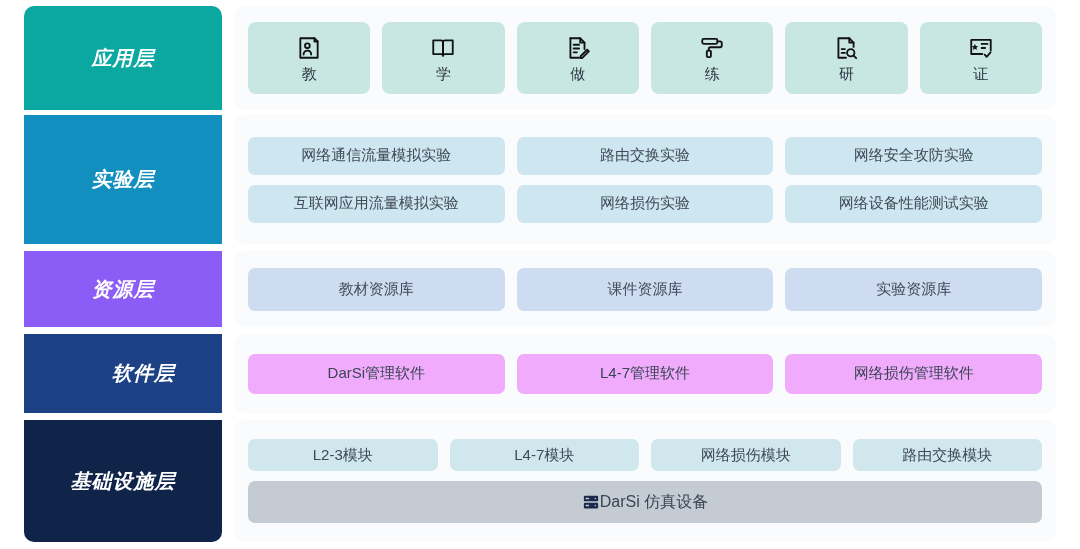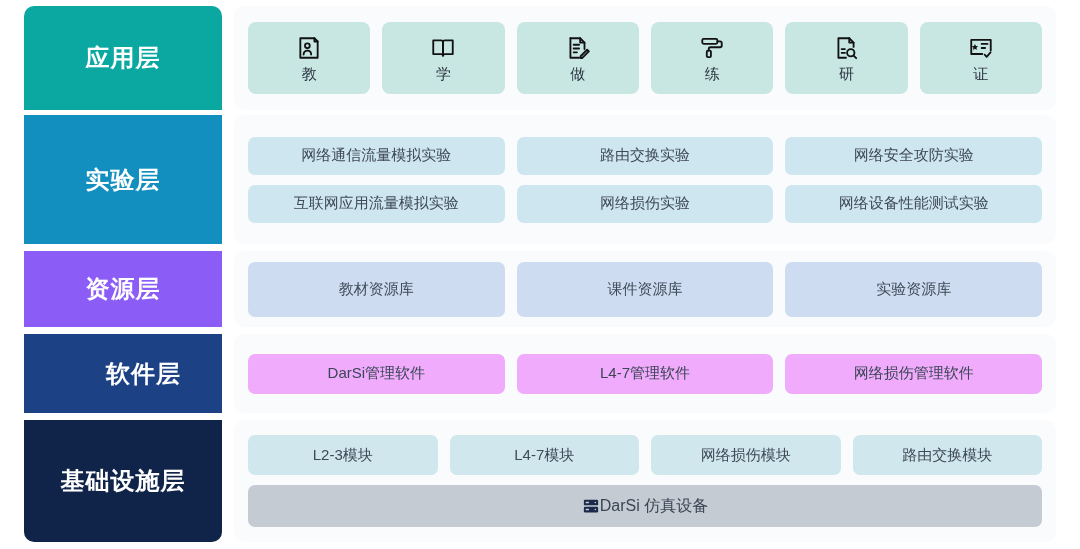--- a/index.html
+++ b/index.html
@@ -34,24 +34,25 @@
   
   .layer-label {
     position: relative;
     width: 198px;
     margin-left: 24px;
     flex: 0 0 198px;
     display: flex;
     align-items: center;
     justify-content: center;
     color: #ffffff;
-    font-size: 24px;
+    font-size: 20px;
     font-weight: bold;
     letter-spacing: 1px;
     box-sizing: border-box;
+    font-style: italic;
   }
   .layer-label span { position: relative; z-index: 2; }
 
   .r-top    { border-radius: 10px 10px 0 0; }
   .r-bottom { border-radius: 0 0 10px 10px; }
   .r-none   { border-radius: 0; }
 
   
   .layer-panel {
     flex: 1 1 auto;
@@ -104,23 +105,23 @@
     border-radius: 7px;
     display: flex;
     align-items: center;
     justify-content: center;
     font-size: 15px;
     color: #404a58;
     box-sizing: border-box;
     text-align: center;
   }
   .pill-exp  { background: #cde6ef; height: 38px; }
-  .pill-res  { background: #cedcf2; height: 55px; }
+  .pill-res  { background: #cedcf2; height: 43px; }
   .pill-soft { background: #f0abfc; height: 40px; color: #3b4654; }
-  .pill-mod  { background: #cfe7ed; height: 40px; }
+  .pill-mod  { background: #cfe7ed; height: 32px; }
 
   .device-bar {
     width: 100%;
     background: #c5cbd3;
     border-radius: 7px;
     height: 42px;
     display: flex;
     align-items: center;
     justify-content: center;
     font-size: 16px;

